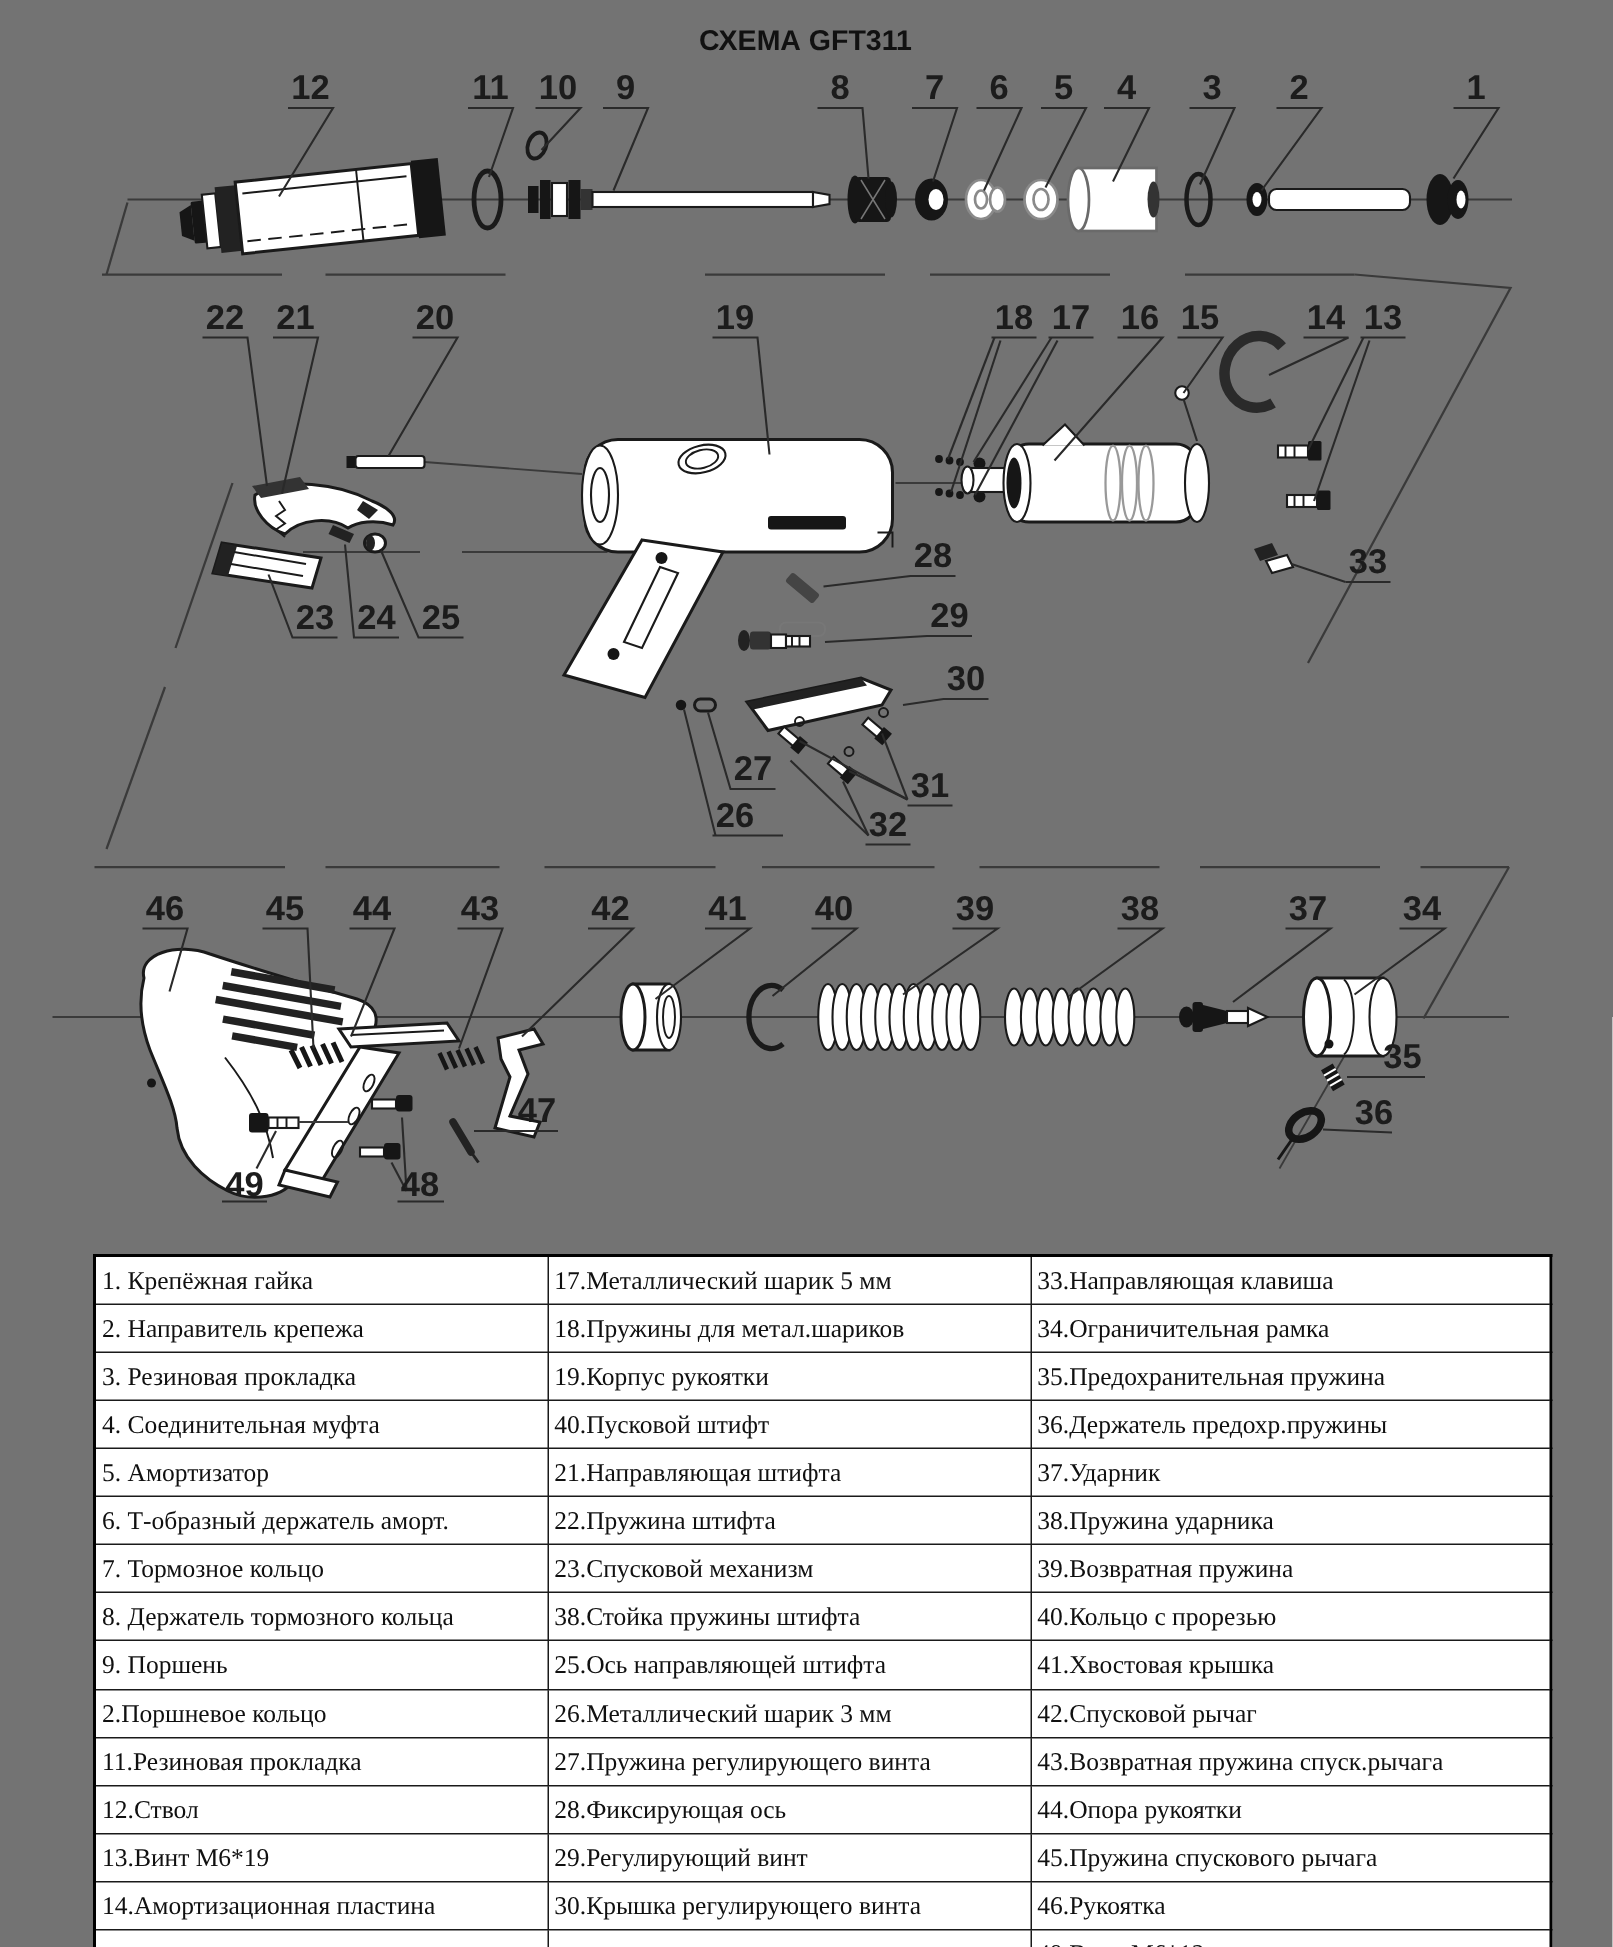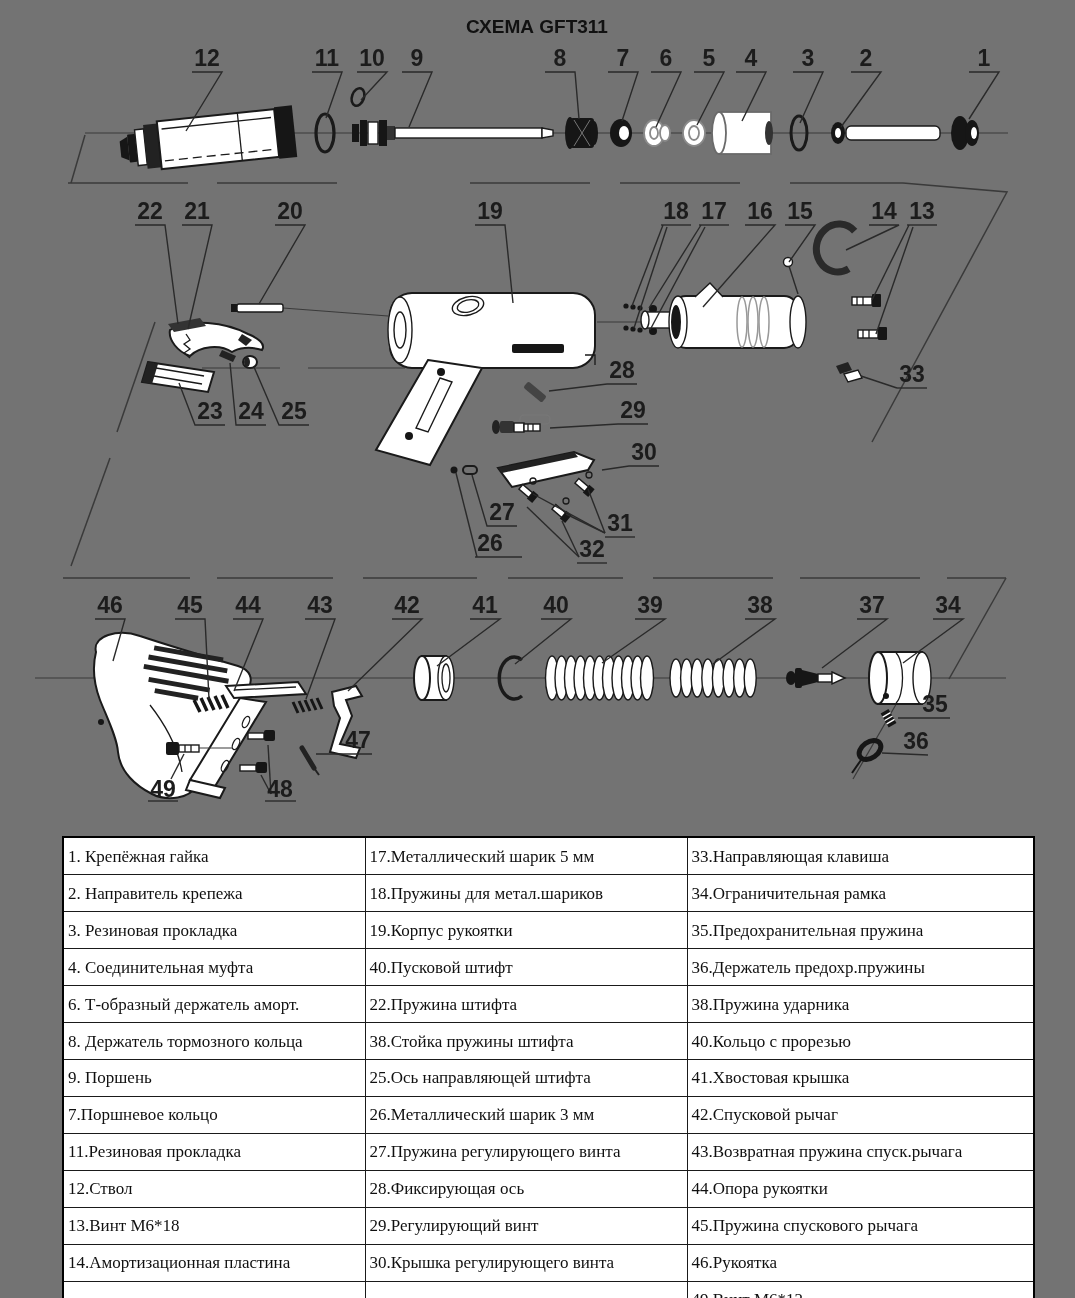--- a/index.html
+++ b/index.html
@@ -500,51 +500,61 @@
           <td>3. Резиновая прокладка</td>
           <td>19.Корпус рукоятки</td>
           <td>35.Предохранительная пружина</td>
         </tr>
         <tr>
           <td>4. Соединительная муфта</td>
           <td>40.Пусковой штифт</td>
           <td>36.Держатель предохр.пружины</td>
         </tr>
         <tr>
+          <td>5. Амортизатор</td>
+          <td>21.Направляющая штифта</td>
+          <td>37.Ударник</td>
+        </tr>
+        <tr>
           <td>6. Т-образный держатель аморт.</td>
           <td>22.Пружина штифта</td>
           <td>38.Пружина ударника</td>
         </tr>
         <tr>
+          <td>7. Тормозное кольцо</td>
+          <td>23.Спусковой механизм</td>
+          <td>39.Возвратная пружина</td>
+        </tr>
+        <tr>
           <td>8. Держатель тормозного кольца</td>
           <td>38.Стойка пружины штифта</td>
           <td>40.Кольцо с прорезью</td>
         </tr>
         <tr>
           <td>9. Поршень</td>
           <td>25.Ось направляющей штифта</td>
           <td>41.Хвостовая крышка</td>
         </tr>
         <tr>
-          <td>7.Поршневое кольцо</td>
+          <td>2.Поршневое кольцо</td>
           <td>26.Металлический шарик 3 мм</td>
           <td>42.Спусковой рычаг</td>
         </tr>
         <tr>
           <td>11.Резиновая прокладка</td>
           <td>27.Пружина регулирующего винта</td>
           <td>43.Возвратная пружина спуск.рычага</td>
         </tr>
         <tr>
           <td>12.Ствол</td>
           <td>28.Фиксирующая ось</td>
           <td>44.Опора рукоятки</td>
         </tr>
         <tr>
-          <td>13.Винт М6*18</td>
+          <td>13.Винт М6*19</td>
           <td>29.Регулирующий винт</td>
           <td>45.Пружина спускового рычага</td>
         </tr>
         <tr>
           <td>14.Амортизационная пластина</td>
           <td>30.Крышка регулирующего винта</td>
           <td>46.Рукоятка</td>
         </tr>
         <tr>
           <td></td>

